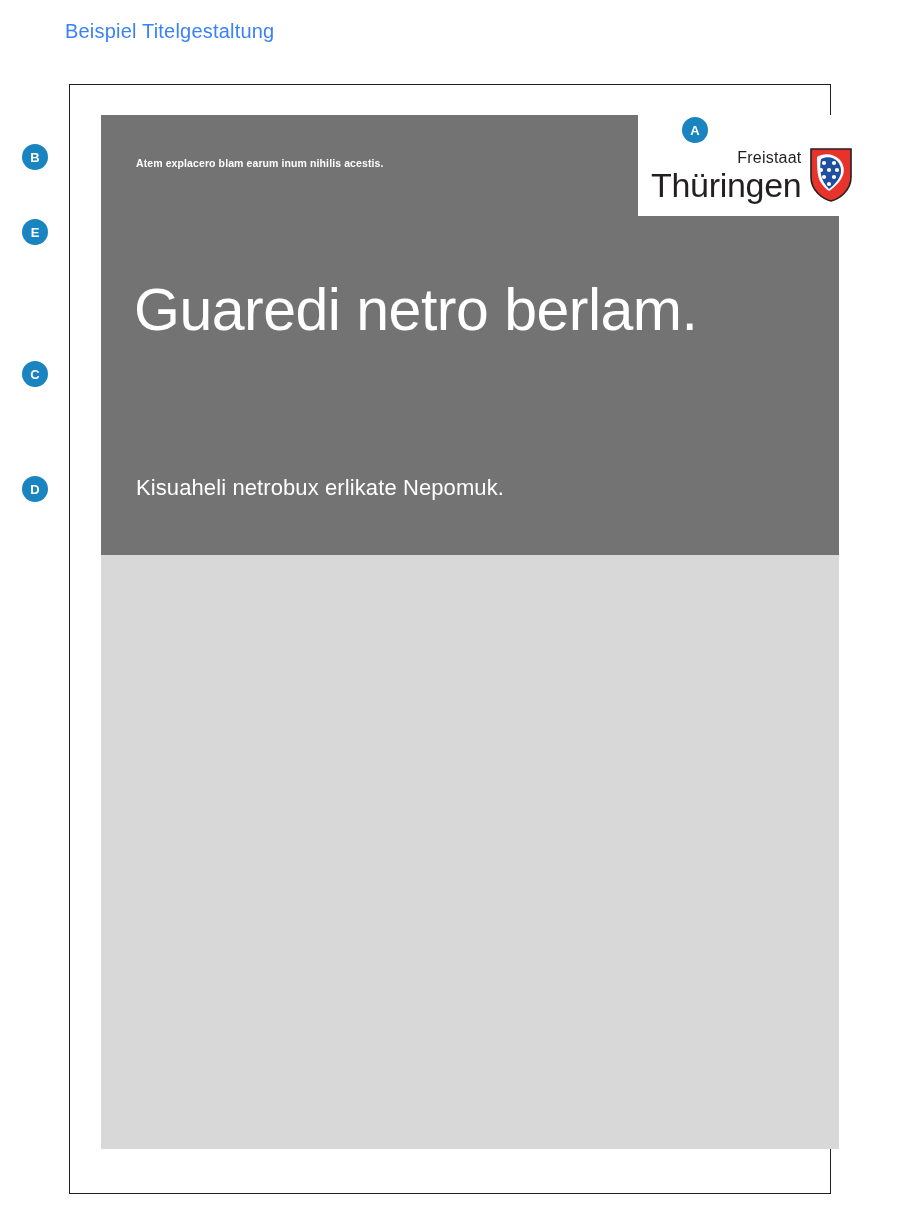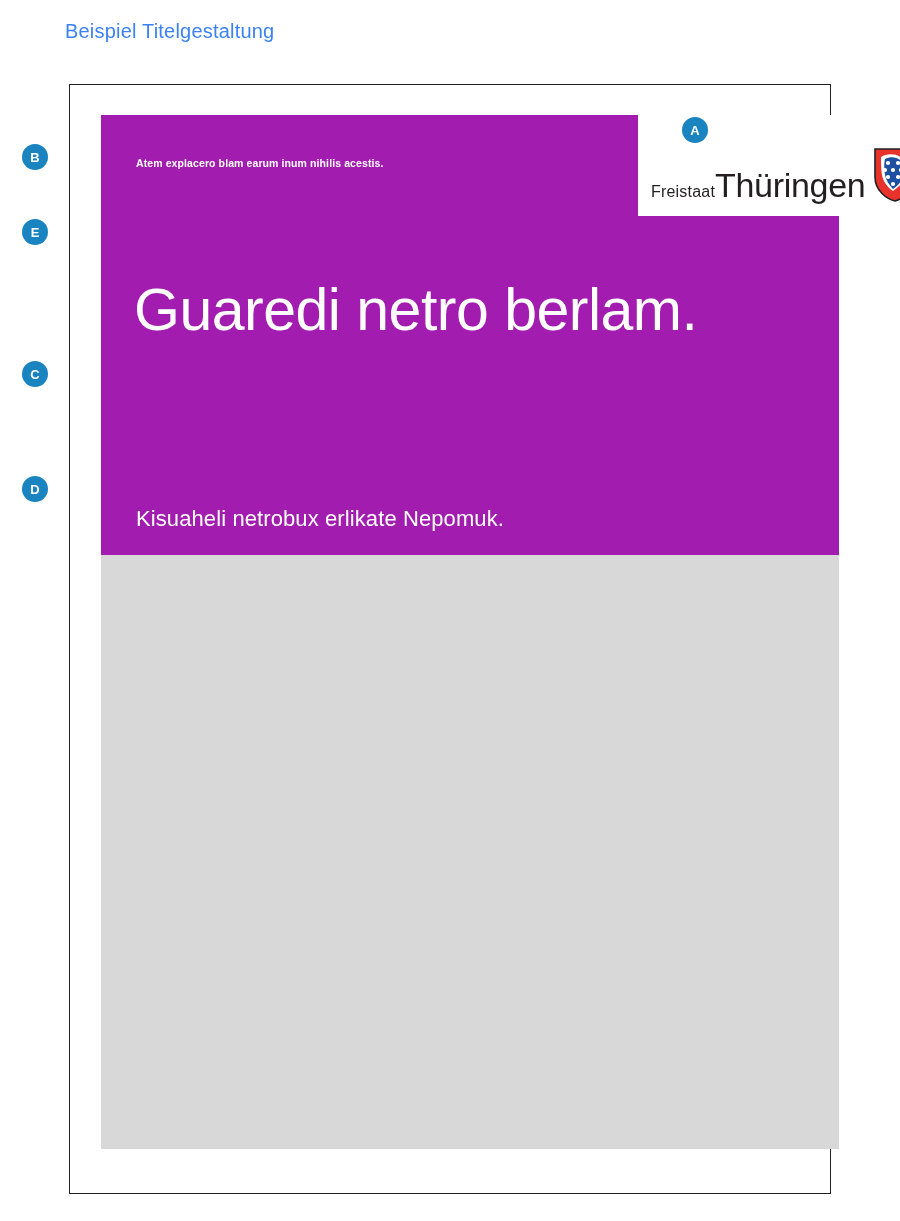--- a/index.html
+++ b/index.html
@@ -39,21 +39,21 @@
     background: #ffffff;
   }
 
   
   .cover-band {
     position: absolute;
     left: 101px;
     top: 115px;
     width: 738px;
     height: 440px;
-    background: #a21caf;
+    background: #737373;
   }
 
   .kicker {
     position: absolute;
     left: 35px;
     top: 42px;
     font-size: 10.5px;
     font-weight: bold;
     color: #ffffff;
     letter-spacing: 0.1px;
@@ -73,21 +73,20 @@
   }
 
   .subline {
     position: absolute;
     left: 35px;
     top: 360px;
     font-size: 22px;
     color: #ffffff;
     font-weight: 400;
     letter-spacing: 0.1px;
-    margin-top: 31px;
   }
 
   
   .logo-block {
     position: absolute;
     right: 0px;
     top: 0px;
     width: 201px;
     height: 101px;
     background: #ffffff;
@@ -98,21 +97,21 @@
     left: 13px;
     top: 26px;
     right: 10px;
     bottom: 12px;
     display: flex;
     align-items: flex-end;
     justify-content: space-between;
   }
   .logo-words {
     display: flex;
-    flex-direction: row;
+    flex-direction: column;
     align-items: flex-end;
     line-height: 1;
     padding-bottom: 2px;
     margin-top: 24px;
   }
   .logo-word-top {
     font-size: 16px;
     color: #231f20;
     font-weight: 400;
     letter-spacing: 0.2px;

